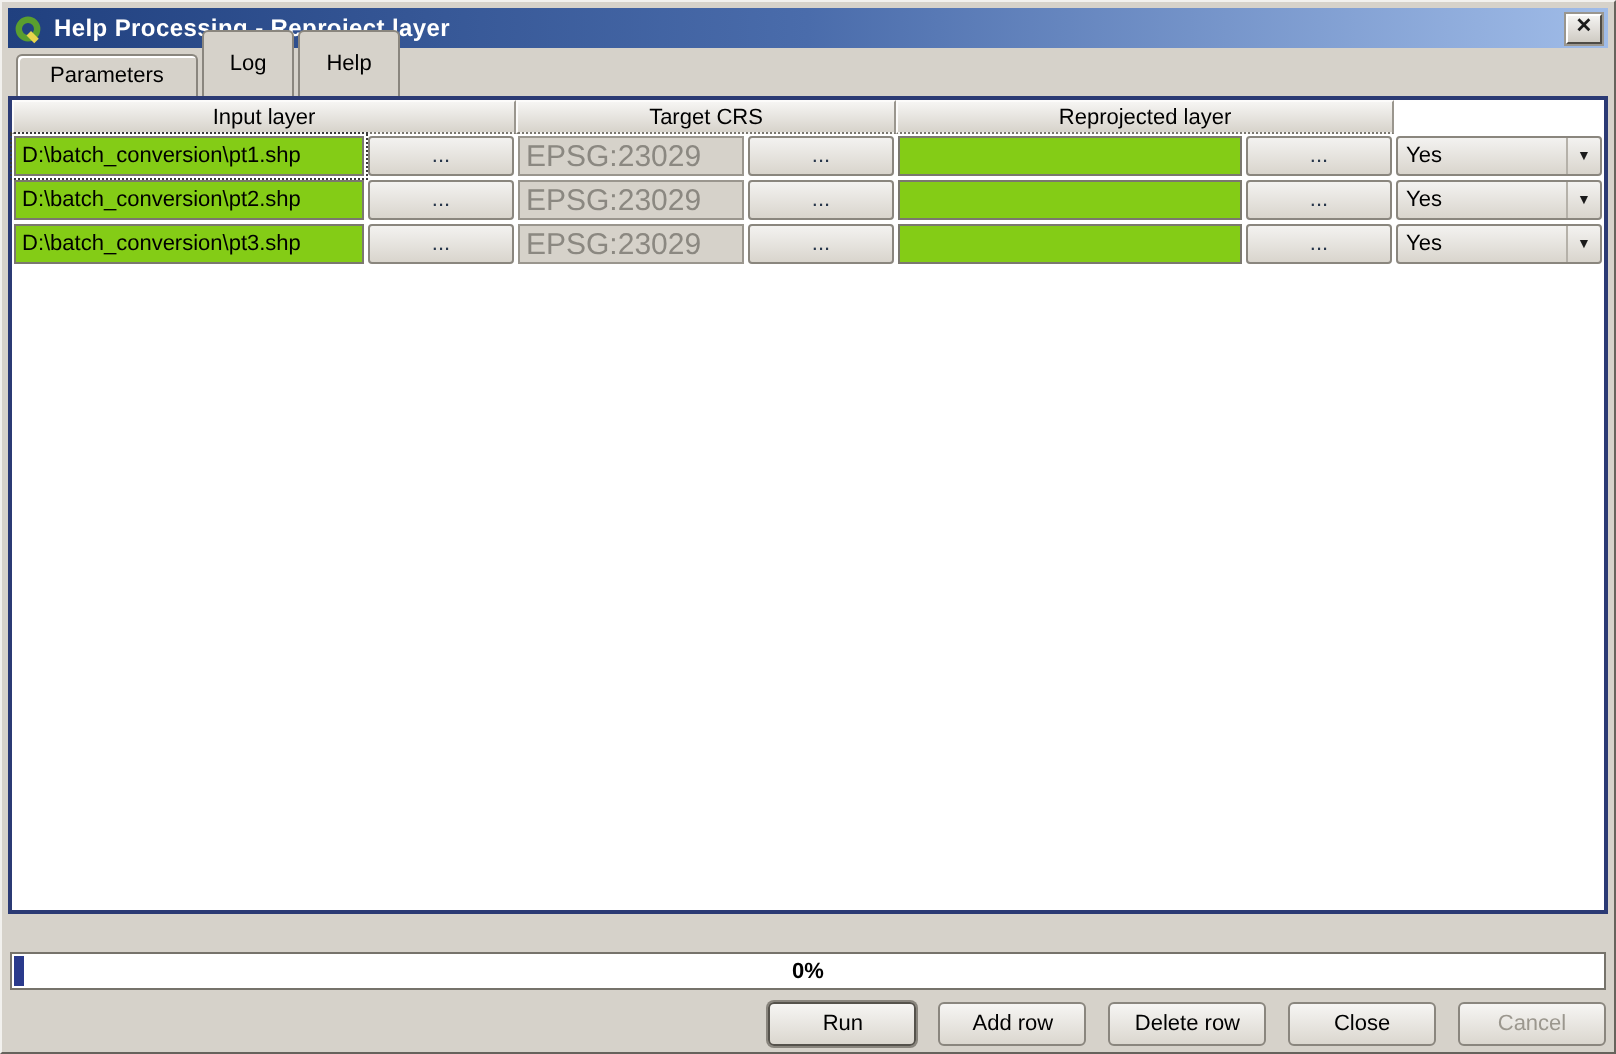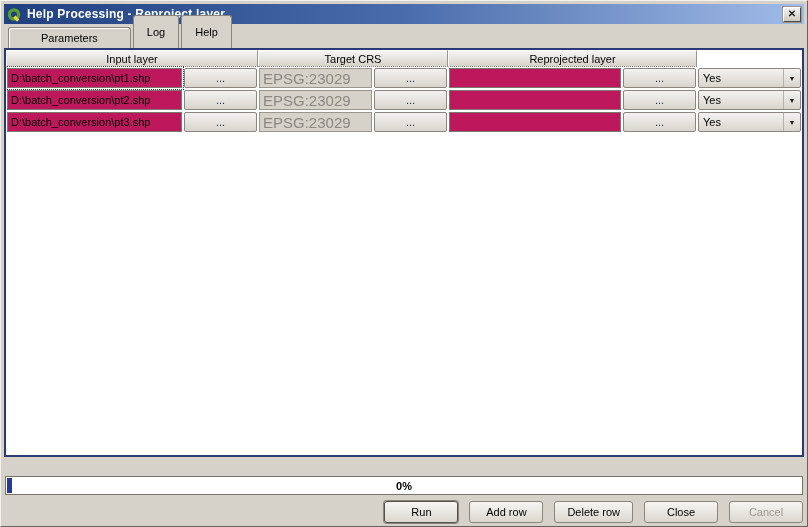--- a/index.html
+++ b/index.html
@@ -34,21 +34,21 @@
   
   .tabs { position:absolute; top:26px; left:7px; height:21px; display:flex; align-items:flex-end; }
   .tab {
     height:17px; padding:16px 13px; margin-right:2px;
     background: var(--window-bg);
     border:1px solid #8a867e; border-bottom:none;
     border-radius:3px 3px 0 0;
     font-size:11px; display:flex; align-items:center; color:#000;
   }
   .tab.active {
-    height:21px; padding:0 32px; position:relative; z-index:2;
+    height:21px; padding:0 16px; position:relative; z-index:2;
     box-shadow: inset 1px 1px 0 #ffffff;
   }
 
   
   .table-frame {
     position:absolute; left:3px; right:3px; top:47px; bottom:69px;
     background:#ffffff;
     border:2px solid var(--frame-navy);
   }
   .thead { display:flex; height:17px; }
@@ -59,21 +59,21 @@
     display:flex; align-items:center; justify-content:center;
     font-size:11px; color:#000; overflow:hidden; white-space:nowrap;text-align:right;
   }
   .th-input { width:252px; } .th-crs { width:190px; } .th-out { width:249px; } .th-load { flex:1; border-right:none; }
 
   .trow { display:flex; height:22px; }
   .cell { display:flex; padding:1px; }
   .cell-input { width:252px; } .cell-crs { width:190px; } .cell-out { width:249px; } .cell-load { flex:1; }
 
   .text-input {
-    flex:1; background:#be185d;
+    flex:1; background:#84cc16;
     border:1px solid #7b786f;
     font-size:11px; color:#000; padding:0 3px;
     display:flex; align-items:center; white-space:nowrap; overflow:hidden;
   }
   .trow.focused-row .cell-input .text-input { outline:1px dotted #3a3a3a; outline-offset:1px; }
   .crs-field {
     flex:1; background: var(--window-bg);
     border:1px solid #9a968e;
     font-size:15px; color:#8b8881; padding:0 3px;
     display:flex; align-items:center; white-space:nowrap; overflow:hidden;

